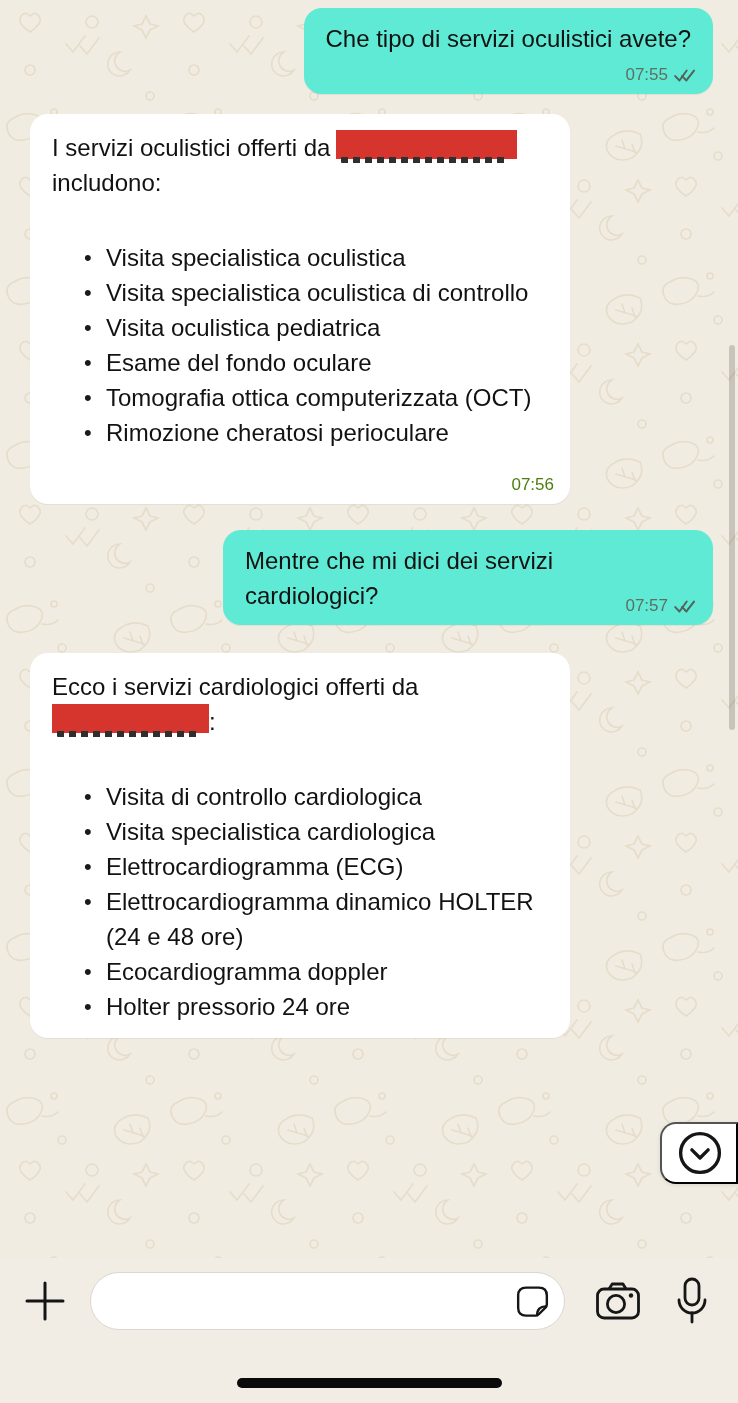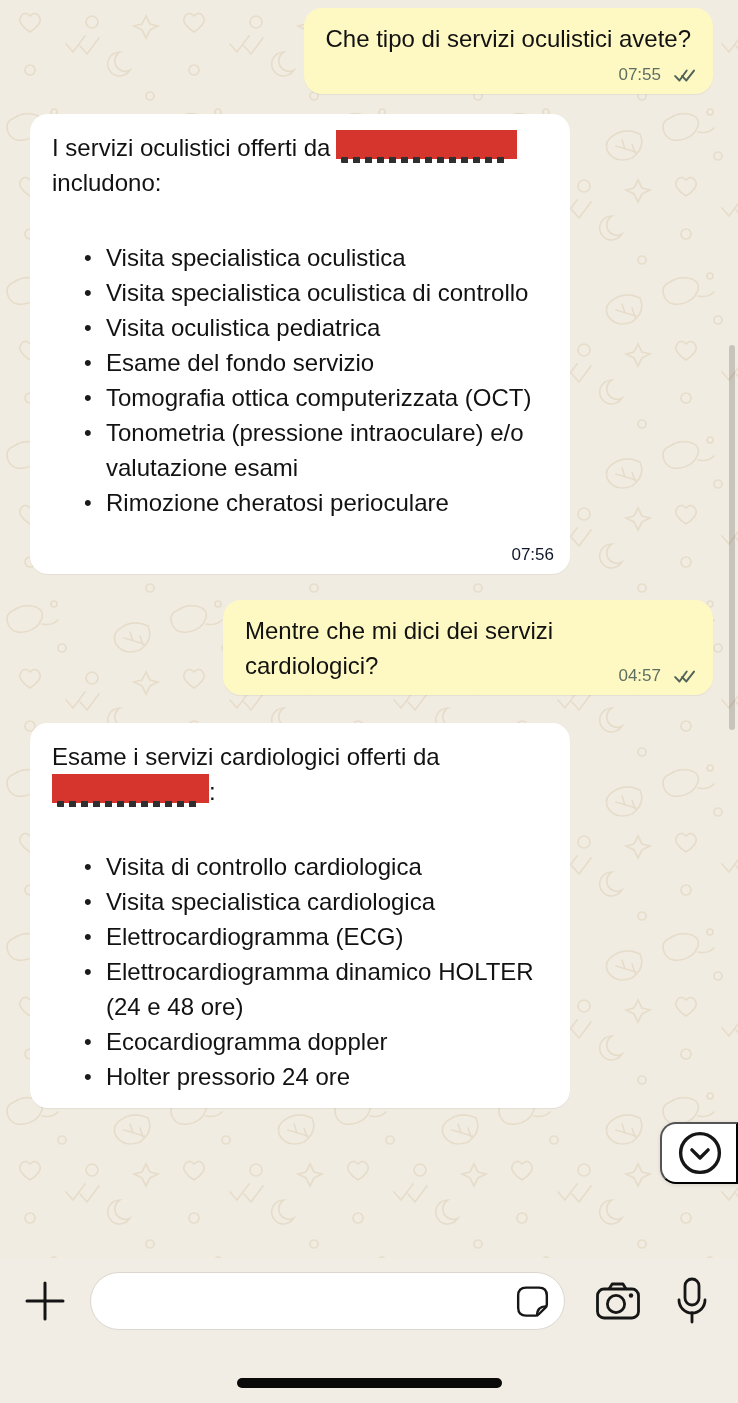--- a/index.html
+++ b/index.html
@@ -16,33 +16,33 @@
   
   .chat-area {
     position:absolute; left:0; top:0; right:0; height:1258px;
     overflow:hidden; z-index:1; padding:8px 25px 0 30px;
   }
   .bubble {
     position:relative; border-radius:18px; font-size:24px; line-height:35px;
     color:#121212; box-shadow:0 1px 1px rgba(0,0,0,0.06);
   }
   .outgoing {
-    background:#fef9c3; width:fit-content; max-width:490px;
+    background:#5eead4; width:fit-content; max-width:490px;
     margin-left:auto; padding:13px 22px 12px 22px;
   }
   .outgoing.pad-time { padding-bottom:38px; }
   .incoming {
     background:#FFFFFF; width:540px; padding:16px 22px 14px 22px;
   }
   .meta {
     position:absolute; right:16px; bottom:9px;
-    display:flex; align-items:center; gap:12px;
+    display:flex; align-items:center; gap:5px;
     font-size:17px; line-height:20px; color:#5E6F62; white-space:nowrap;
   }
-  .meta.in { color:#0f172a; }
+  .meta.in { color:#4d7c0f; }
   .ticks { width:24px; height:15px; color:#51635A; flex:0 0 auto; }
 
   .m1 { margin-top:0; }
   .m2 { margin-top:20px; }
   .m3 { margin-top:26px; }
   .m4 { margin-top:28px; }
 
   .intro { margin:0; }
   .gap { height:40px; }
   ul.svc { margin:0; padding:0 0 0 54px; list-style:none; }
@@ -163,44 +163,43 @@
       <p class="intro">
         <span>I servizi oculistici offerti da</span><span class="redact w1"><span class="box"></span><span class="marks"></span></span>
       </p>
       <p class="intro">includono:</p>
       <div class="gap"></div>
       <ul class="svc">
 
       <li><span>Visita specialistica oculistica</span></li>
           <li><span>Visita specialistica oculistica di controllo</span></li>
           <li><span>Visita oculistica pediatrica</span></li>
-          <li><span>Esame del fondo servizio</span></li>
+          <li><span>Esame del fondo oculare</span></li>
           <li><span>Tomografia ottica computerizzata (OCT)</span></li>
-          <li><span>Tonometria (pressione intraoculare) e/o valutazione esami</span></li>
           <li><span>Rimozione cheratosi perioculare</span></li>
         </ul>
       <div class="gap"></div>
       <span class="meta in">
         <span>07:56</span>
       </span>
     </div>
 
     <div class="bubble outgoing m3">
       <span>Mentre che mi dici dei servizi cardiologici?</span>
       <span class="meta">
-        <span>04:57</span>
+        <span>07:57</span>
         <svg class="ticks" viewBox="0 0 20 13">
           <path d="M1.5 7 L5.2 10.8 L11.5 2.2" fill="none" stroke="currentColor" stroke-width="1.7" stroke-linecap="round" stroke-linejoin="round"></path>
           <path d="M7.5 7 L11.2 10.8 L17.8 2.2" fill="none" stroke="currentColor" stroke-width="1.7" stroke-linecap="round" stroke-linejoin="round"></path>
         </svg>
       </span>
     </div>
 
     <div class="bubble incoming m4">
-      <p class="intro">Esame i servizi cardiologici offerti da</p>
+      <p class="intro">Ecco i servizi cardiologici offerti da</p>
       <p class="intro">
         <span class="redact w2"><span class="box"></span><span class="marks"></span></span><span>:</span>
       </p>
       <div class="gap"></div>
       <ul class="svc">
 
       <li><span>Visita di controllo cardiologica</span></li>
           <li><span>Visita specialistica cardiologica</span></li>
           <li><span>Elettrocardiogramma (ECG)</span></li>
           <li><span>Elettrocardiogramma dinamico HOLTER (24 e 48 ore)</span></li>

